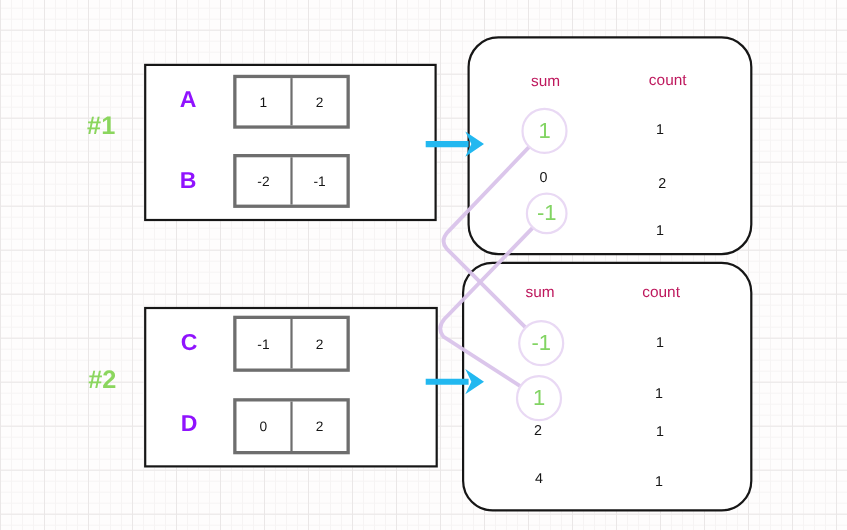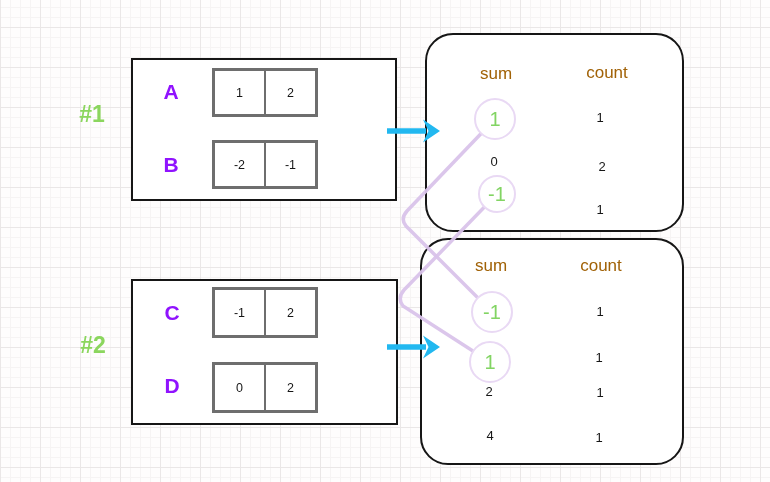--- a/index.html
+++ b/index.html
@@ -22,21 +22,21 @@
   .group-rect{position:absolute;background:#fff;border:2px solid #161616;z-index:1;}
   .group-label{color:#8bd65e;font-weight:bold;font-size:23px;z-index:2;}
   .row-letter{color:#9013fe;font-weight:bold;font-size:21px;z-index:2;}
 
   .cellbox{position:absolute;display:flex;background:#fff;border:3px solid #6e6e6e;box-sizing:border-box;z-index:2;}
   .cellbox .cell{flex:1;display:flex;align-items:center;justify-content:center;
     font-size:12.5px;color:#161616;}
   .cellbox .cell + .cell{border-left:2px solid #6e6e6e;}
 
   .rtable{position:absolute;background:#fff;border:2px solid #161616;border-radius:28px;z-index:1;}
-  .hdr{color:#a16207;font-size:17px;font-weight:500;z-index:2;}
+  .hdr{color:#be185d;font-size:14px;font-weight:500;z-index:2;}
   .blk{color:#161616;font-size:13px;z-index:2;}
   .cnt{color:#161616;font-size:13px;z-index:2;}
 
   .overlay{position:absolute;left:0;top:0;z-index:3;pointer-events:none;}
   .lav{fill:none;stroke:#d9c3ea;stroke-width:3.5;stroke-linecap:round;opacity:0.95;}
   .arrowshaft{stroke:#22b8f0;stroke-width:5.5;}
   .arrowhead{fill:#22b8f0;}
 
   .hl-circle{position:absolute;transform:translate(-50%,-50%);background:#fff;
     border:2px solid #e9d9f4;border-radius:50%;display:flex;align-items:center;

